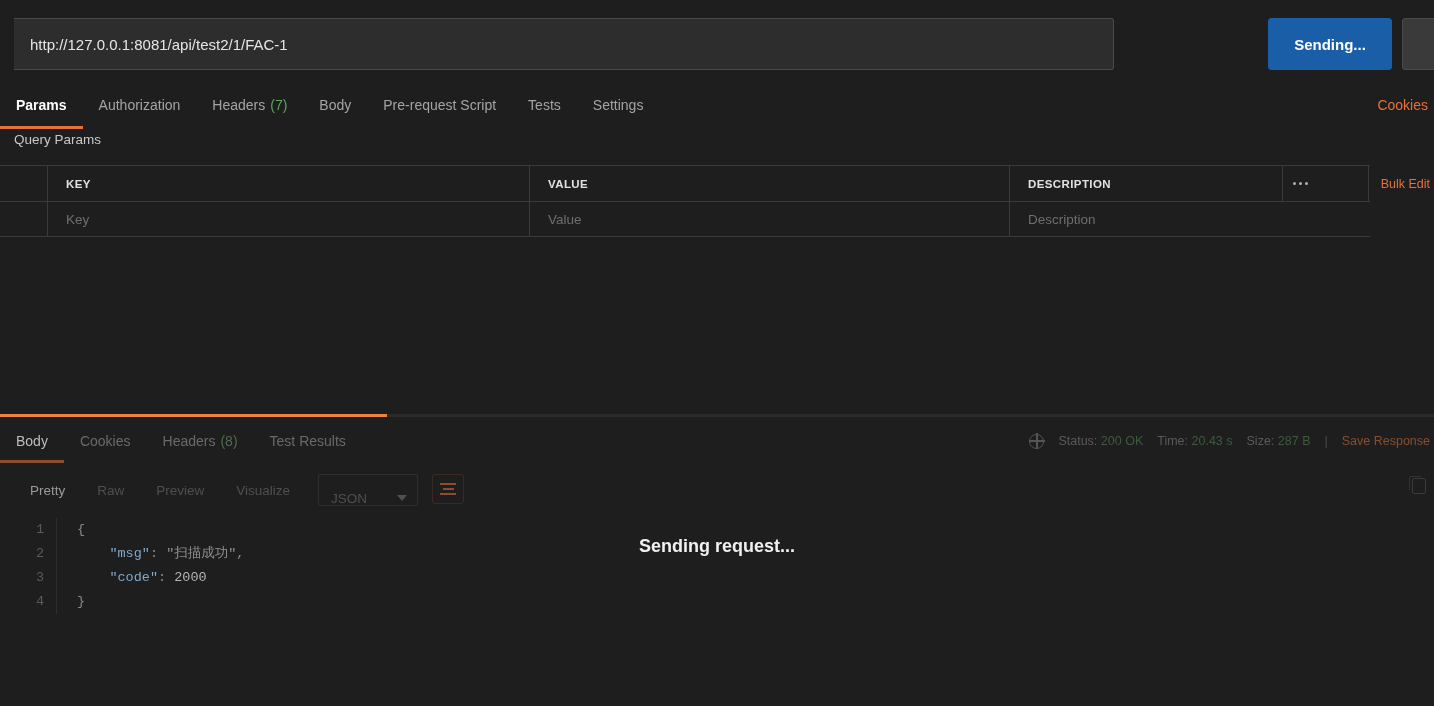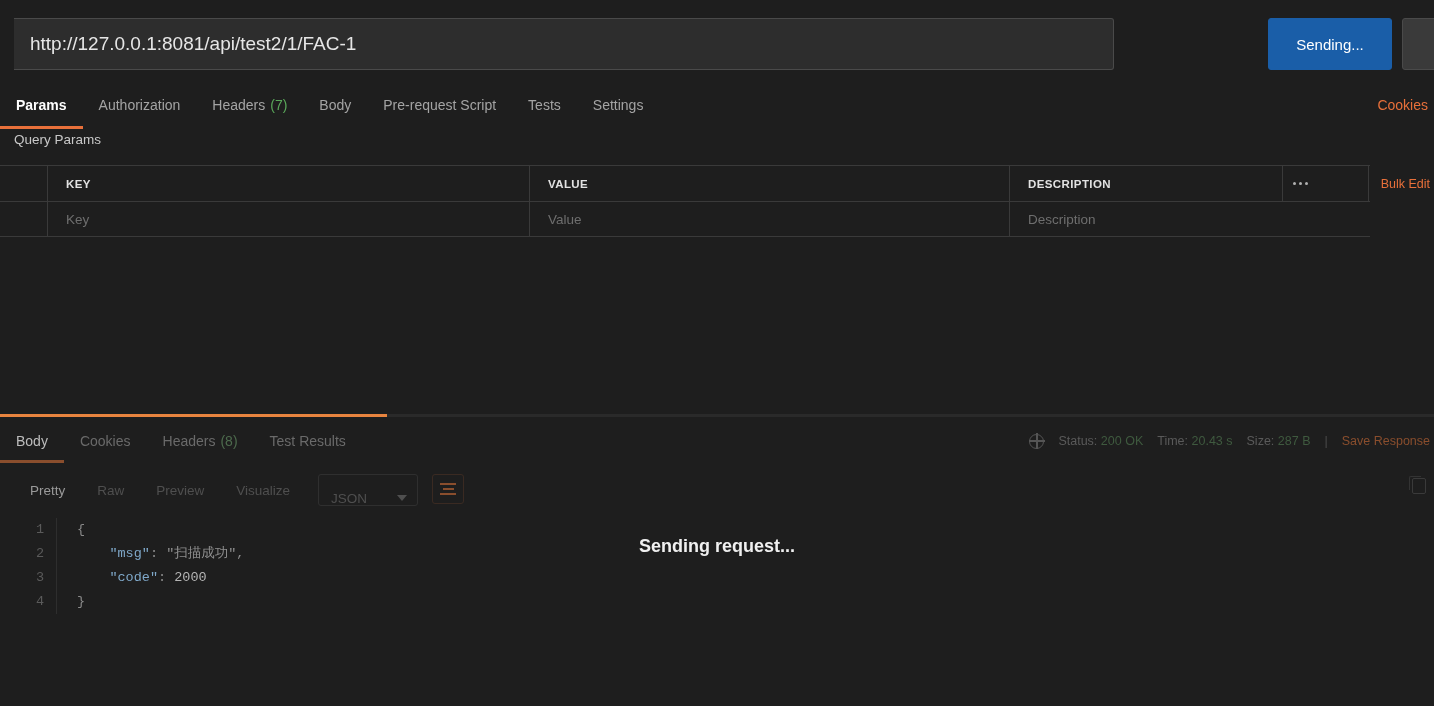--- a/index.html
+++ b/index.html
@@ -31,29 +31,29 @@
     border-left: 5px solid transparent;
     border-right: 5px solid transparent;
     border-top: 6px solid #9a9a9a;
   }
   .url-field {
     width: 1100px; background: #2d2d2d;
     border: 1px solid #4a4a4a; border-left: none;
     border-radius: 0 3px 3px 0;
     display: flex; align-items: center;
     padding: 0 16px;
-    font-size: 19px; color: #e6e6e6;
+    font-size: 15px; color: #e6e6e6;
     cursor: text;
   }
   .send-btn {
     position: absolute; left: 1254px; top: 0;
     width: 124px; height: 52px;
     background: #1a5ea8; border: 1px solid #1a5ea8;
     border-radius: 3px;
-    color: #ffffff; font-size: 15px; font-weight: normal;
+    color: #ffffff; font-size: 15px; font-weight: bold;
     display: flex; align-items: center; justify-content: center;
     cursor: pointer;
   }
   .save-btn {
     position: absolute; left: 1388px; top: 0;
     width: 96px; height: 52px;
     background: #3a3a3a; border: 1px solid #4a4a4a;
     border-radius: 3px;
     color: #d8d8d8; font-size: 15px;
     display: flex; align-items: center; justify-content: center;

